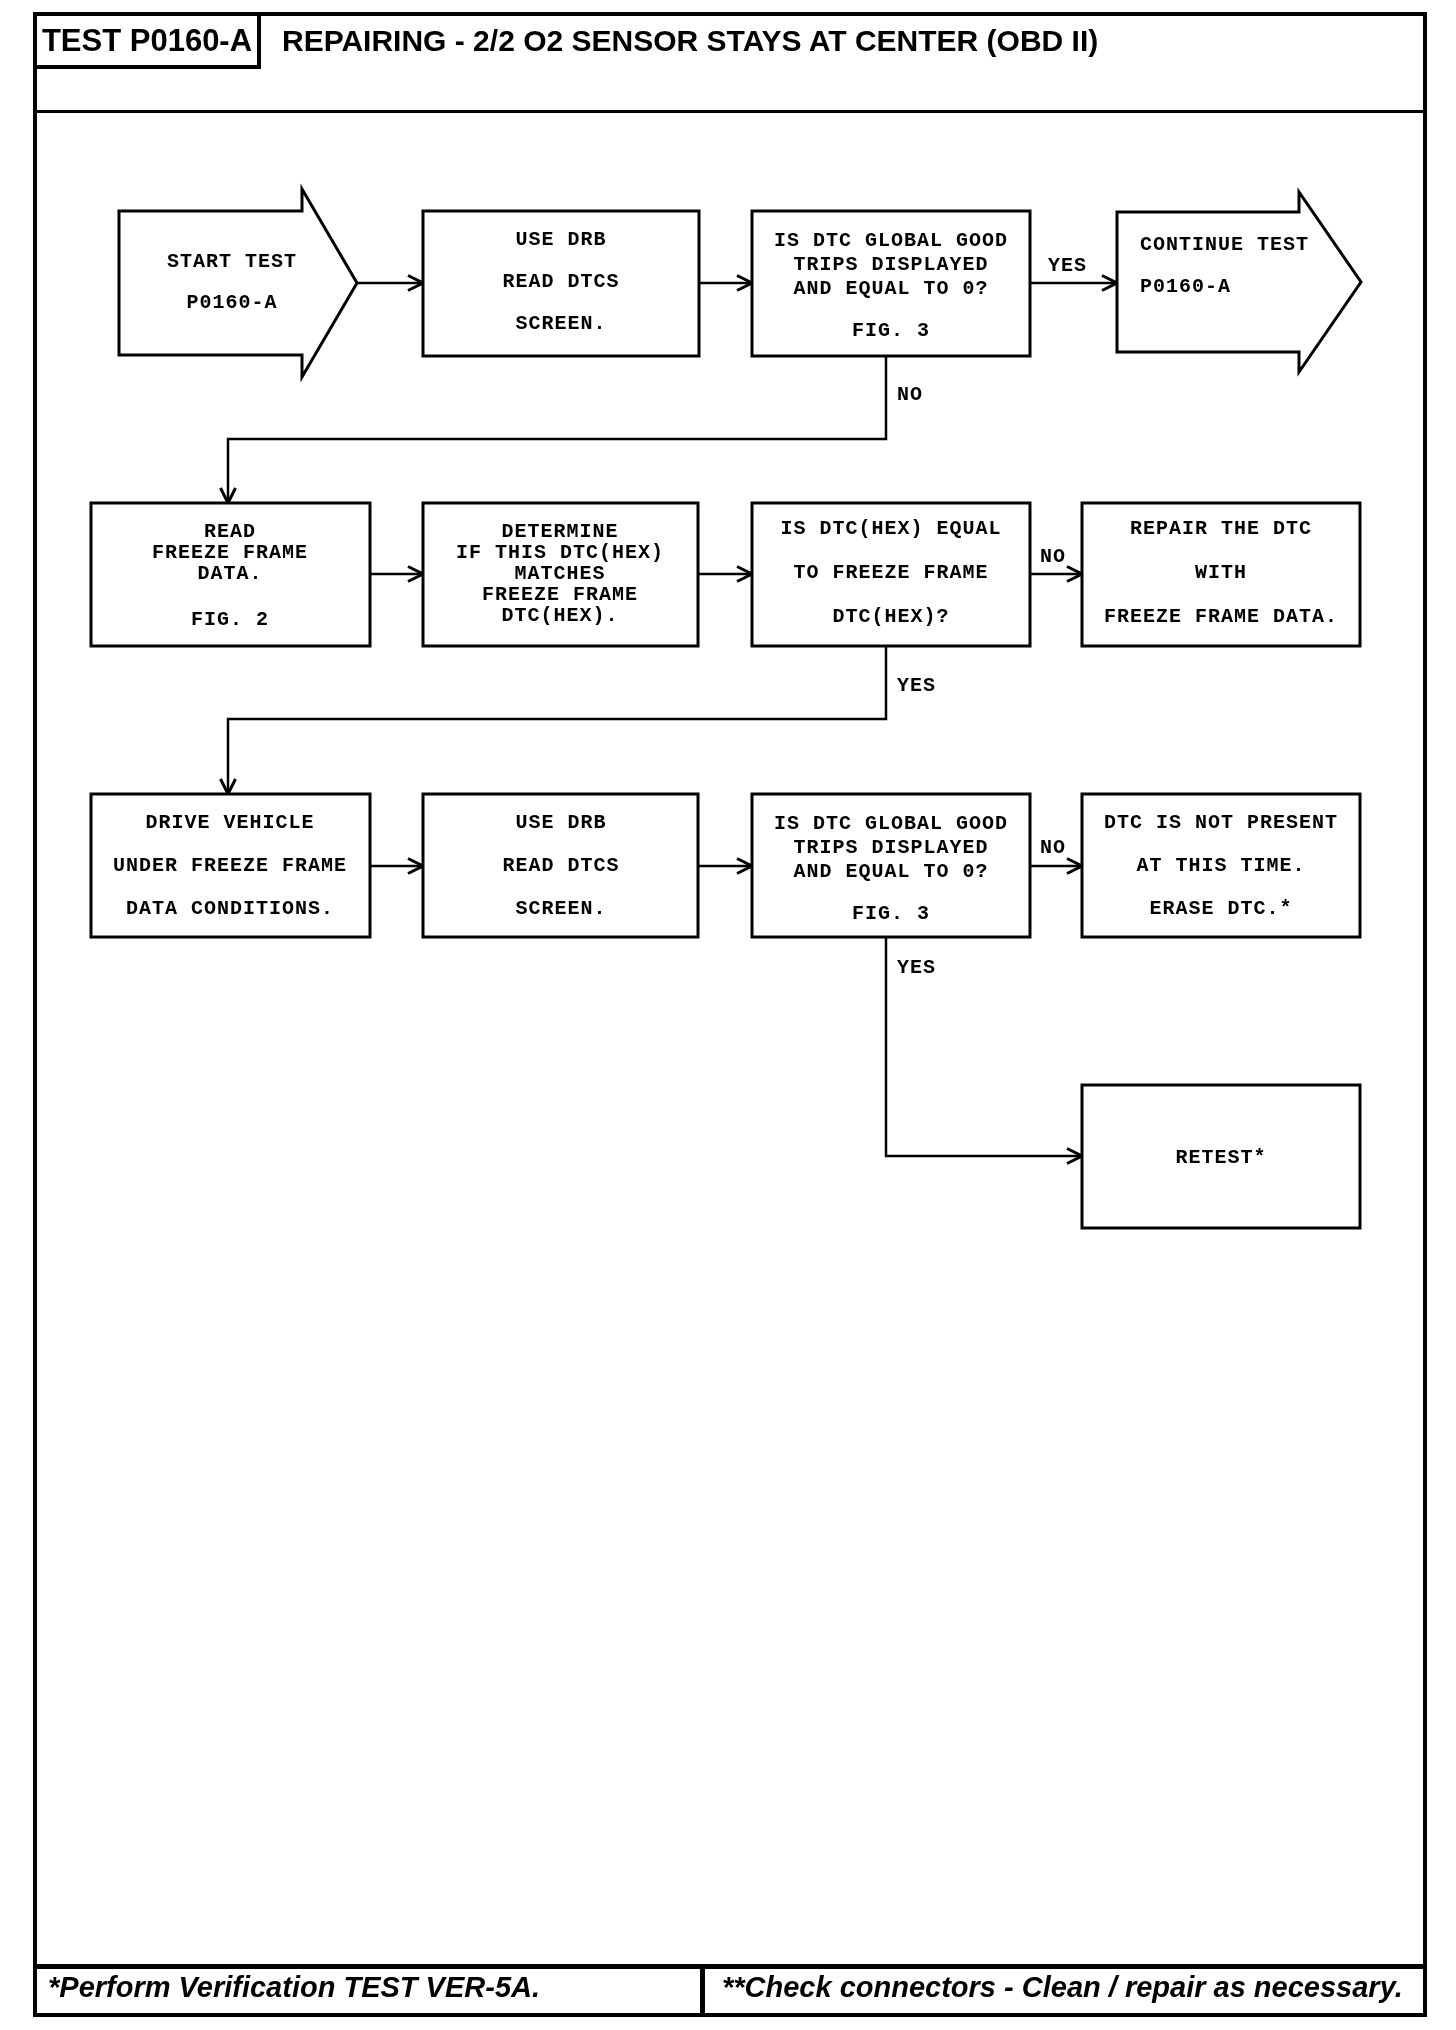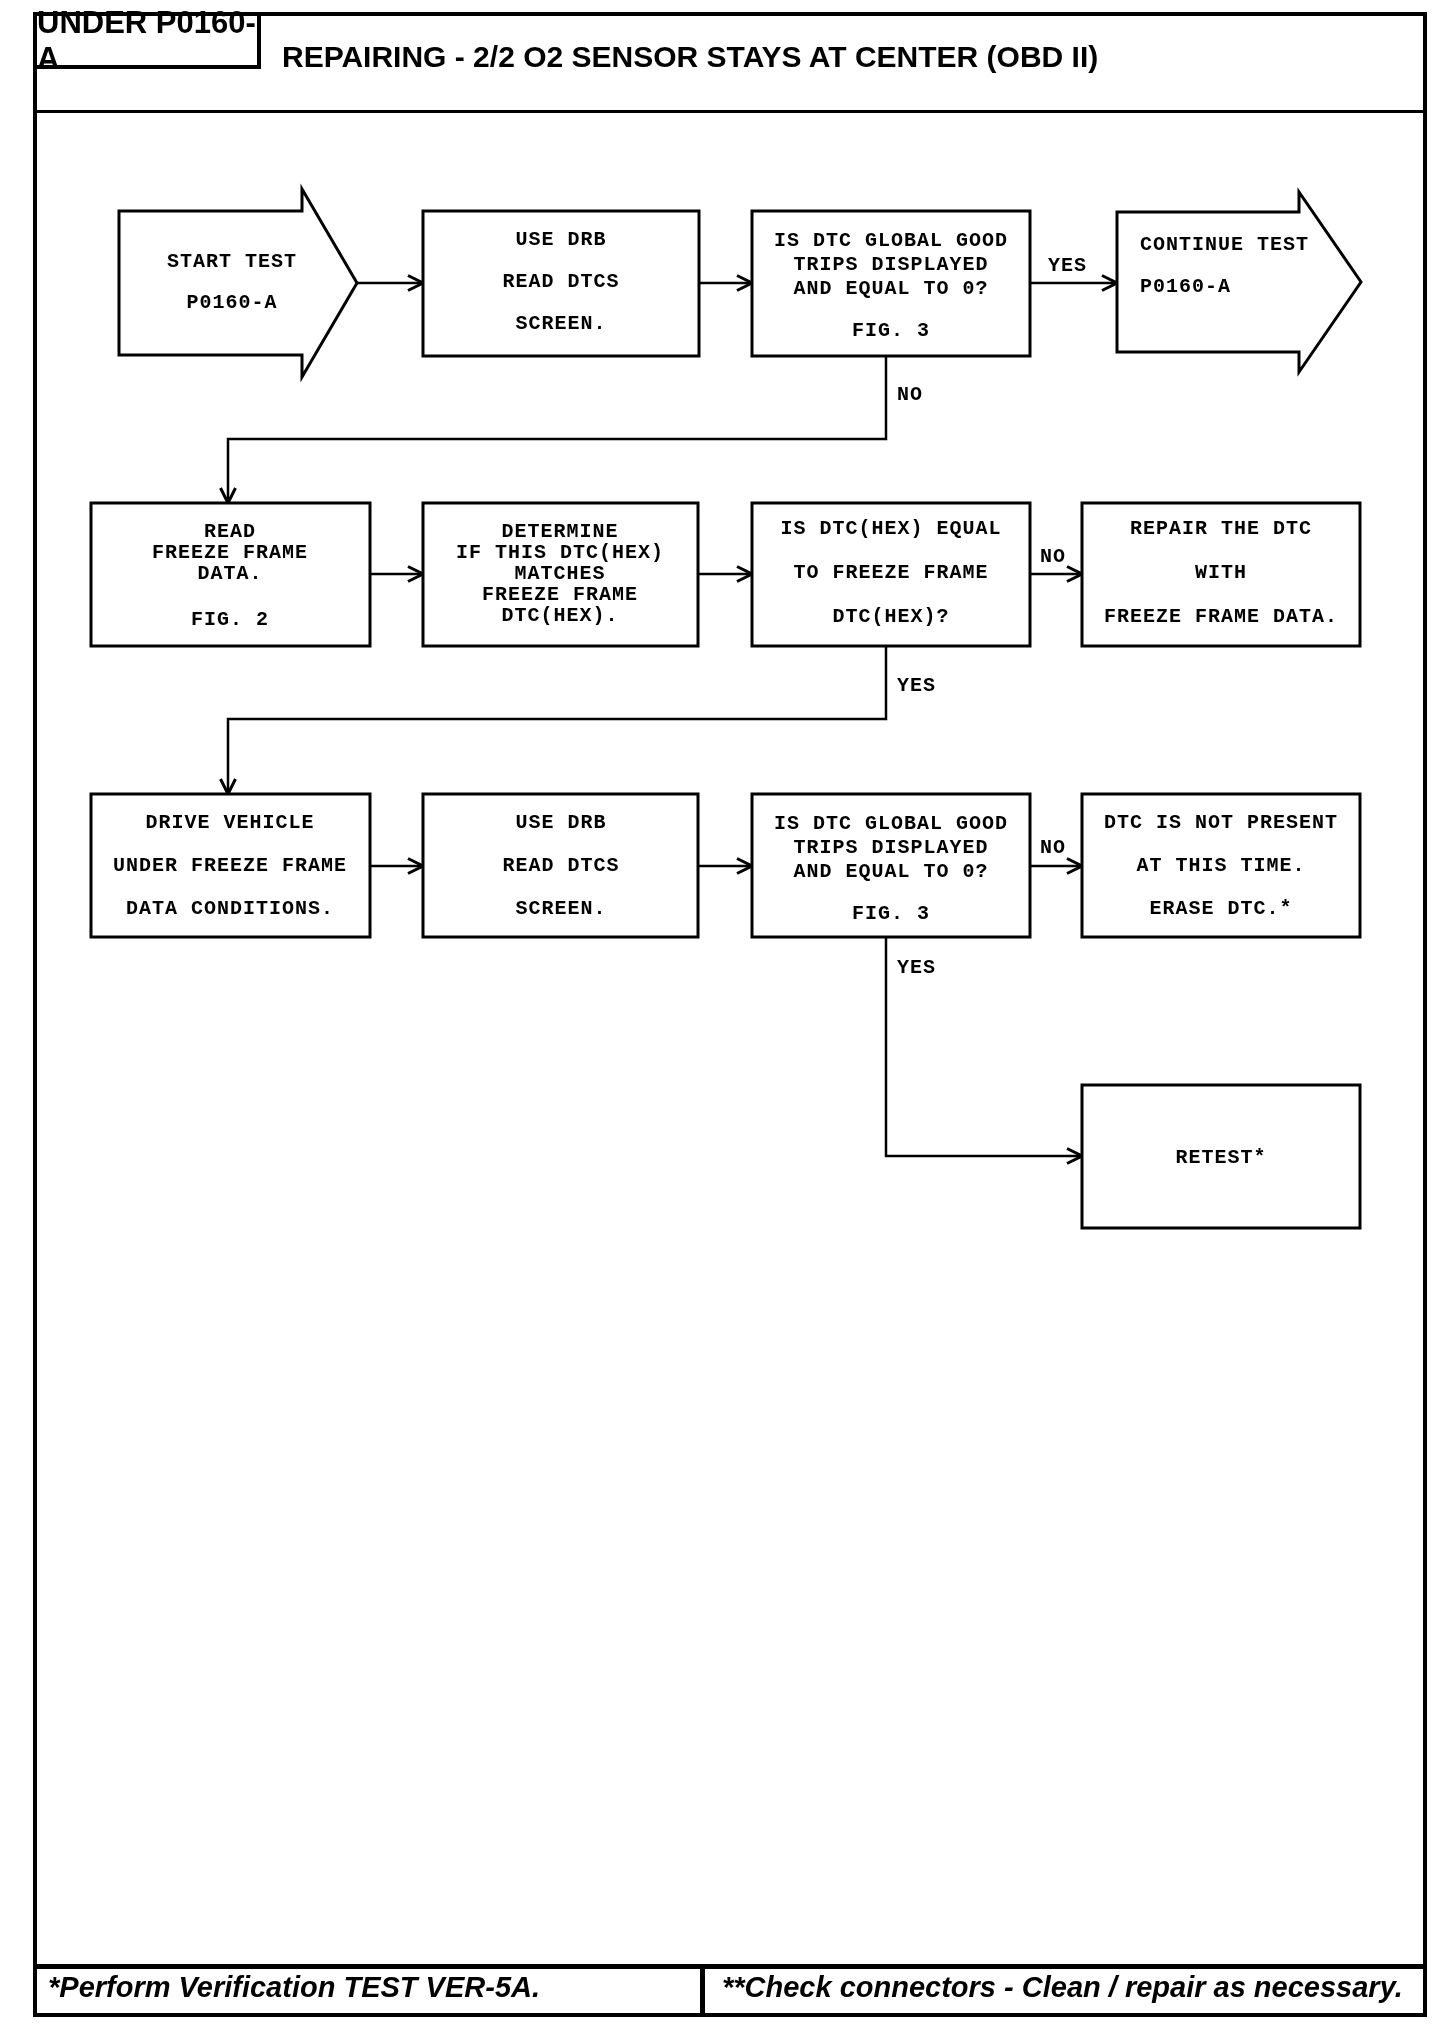--- a/index.html
+++ b/index.html
@@ -8,21 +8,21 @@
     font-family:"Liberation Sans", sans-serif; overflow:hidden;
   }
   .abs { position:absolute; box-sizing:border-box; }
   .outer-border { left:33px; top:12px; width:1394px; height:2005px; border:4px solid #000; }
   .test-label-box {
     left:33px; top:12px; width:228px; height:57px; border:4px solid #000; background:#fff;
     display:flex; align-items:center; justify-content:center;
     font-size:31px; font-weight:700; letter-spacing:0px; color:#000;
   }
   .page-title {
-    left:282px; top:28px; height:57px; display:flex; align-items:center;
+    left:282px; top:12px; height:57px; display:flex; align-items:center;
     font-size:30px; font-weight:700; color:#000; letter-spacing:0px;
   }
   .header-rule { left:33px; top:110px; width:1394px; height:3px; background:#000; }
   .footer-topline { left:33px; top:1964px; width:1394px; height:5px; background:#000; }
   .footer-divider { left:700px; top:1964px; width:5px; height:53px; background:#000; }
   .footer-cell {
     top:1969px; height:36px; display:flex; align-items:center;
     font-size:29px; font-weight:700; font-style:italic; color:#000; white-space:nowrap;
   }
   .footer-left  { left:48px; }
@@ -36,21 +36,21 @@
   }
 </style>
 </head>
 <body>
 
 <div class="page">
 
   <div class="abs outer-border"></div>
 
   <div class="abs test-label-box">
-    <span>UNDER P0160-A</span>
+    <span>TEST P0160-A</span>
   </div>
   <div class="abs page-title">REPAIRING - 2/2 O2 SENSOR STAYS AT CENTER (OBD II)</div>
   <div class="abs header-rule"></div>
 
   <svg class="flow" width="1456" height="2030" viewBox="0 0 1456 2030">
     <defs>
       <marker id="arr" markerUnits="userSpaceOnUse" markerWidth="18" markerHeight="18" viewBox="0 0 12 12" refX="11" refY="6" orient="auto">
         <path d="M1,1 L11,6 L1,11" fill="none" stroke="#000" stroke-width="2"></path>
       </marker>
     </defs>

